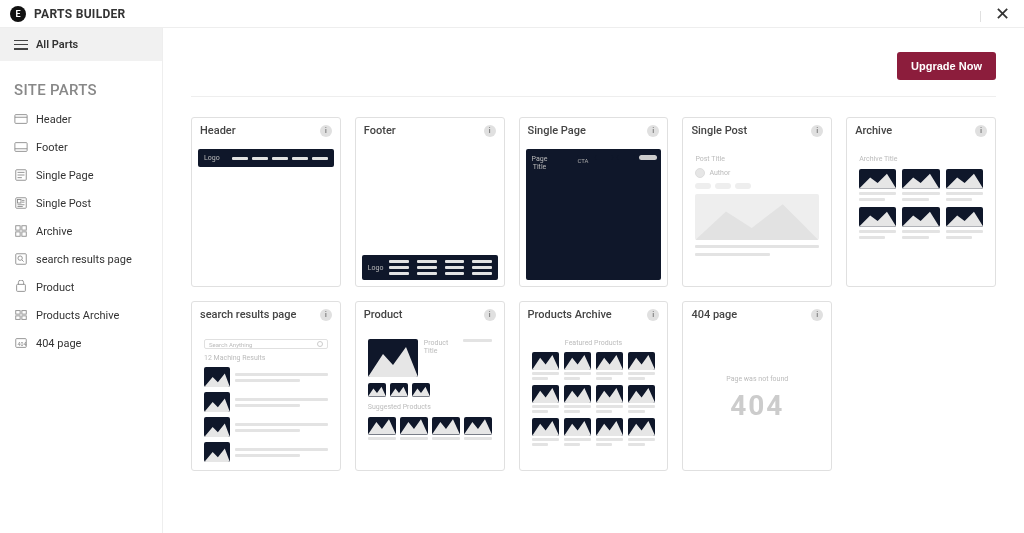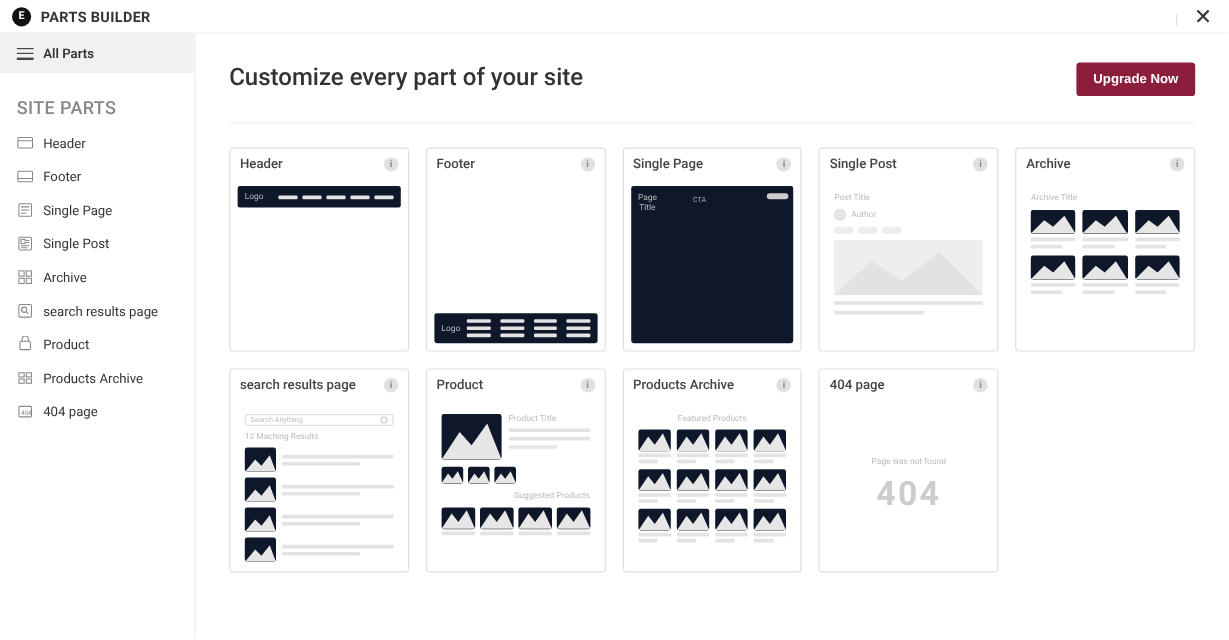--- a/index.html
+++ b/index.html
@@ -78,21 +78,21 @@
   .srch-bar { height: 10px; border: 1px solid #e0e0e0; border-radius: 2px; display: flex; align-items: center; justify-content: space-between; padding: 0 4px; font-size: 6px; color: #bbb; }
   .srch-o { width: 6px; height: 6px; border: 1px solid #ccc; border-radius: 50%; }
   .srch-row { display: flex; gap: 5px; }
   .srch-thumb { width: 26px; height: 20px; position: relative; overflow: hidden; }
   .srch-lines { flex: 1; display: flex; flex-direction: column; gap: 3px; justify-content: center; }
 
   
   .prd { padding: 6px; display: flex; flex-direction: column; gap: 6px; height: 100%; }
   .prd-top { display: flex; gap: 6px; }
   .prd-img { width: 50px; height: 38px; position: relative; overflow: hidden; }
-  .prd-info { flex: 1; display: flex; flex-direction: column; gap: 4px; }
+  .prd-info { flex: 1; display: flex; flex-direction: row; gap: 4px; }
   .prd-thumbs { display: flex; gap: 4px; }
   .prd-tmb { width: 18px; height: 14px; position: relative; overflow: hidden; }
   .prd-sug { display: grid; grid-template-columns: repeat(4, 1fr); gap: 4px; }
   .sug-cell { display: flex; flex-direction: column; gap: 2px; }
   .sug-thumb { height: 18px; position: relative; overflow: hidden; }
 
   
   .pa { padding: 6px; display: flex; flex-direction: column; gap: 5px; height: 100%; }
   .pa-grid { display: grid; grid-template-columns: repeat(4, 1fr); gap: 5px; }
 
@@ -200,21 +200,20 @@
             <text x="4" y="11" font-size="6" fill="#888" stroke="none">404</text>
           </svg>
         <span>404 page</span>
       </li>
     </ul>
   </aside>
 
   <section class="main">
     <div class="header-row">
       <div>
-        <h1 class="title">Customize every part of your site</h1>
       </div>
       <button class="upgrade">Upgrade Now</button>
     </div>
     <div class="divider"></div>
 
     <div class="grid">
 
       <div class="card">
         <div class="card-head">
           <span>Header</span>
@@ -481,21 +480,21 @@
                   <svg viewBox="0 0 20 14" preserveAspectRatio="none" style="position:absolute;bottom:0;width:100%">
                     <path d="M0 14 L6 5 L10 10 L15 3 L20 14 Z" fill="#e6e6e6"></path>
                   </svg>
                 </div>
               <div class="wf prd-tmb">
                   <svg viewBox="0 0 20 14" preserveAspectRatio="none" style="position:absolute;bottom:0;width:100%">
                     <path d="M0 14 L6 5 L10 10 L15 3 L20 14 Z" fill="#e6e6e6"></path>
                   </svg>
                 </div>
             </div>
-            <span class="wf-text-xs" style="text-align:right">Suggested Products</span>
+            <span class="wf-text-xs" style="text-align:left">Suggested Products</span>
             <div class="prd-sug">
               <div class="sug-cell">
                   <div class="wf sug-thumb">
                     <svg viewBox="0 0 20 14" preserveAspectRatio="none" style="position:absolute;bottom:0;width:100%">
                       <path d="M0 14 L6 5 L10 10 L15 3 L20 14 Z" fill="#e6e6e6"></path>
                     </svg>
                   </div>
                   <div class="wf-line"></div>
                 </div>
               <div class="sug-cell">

